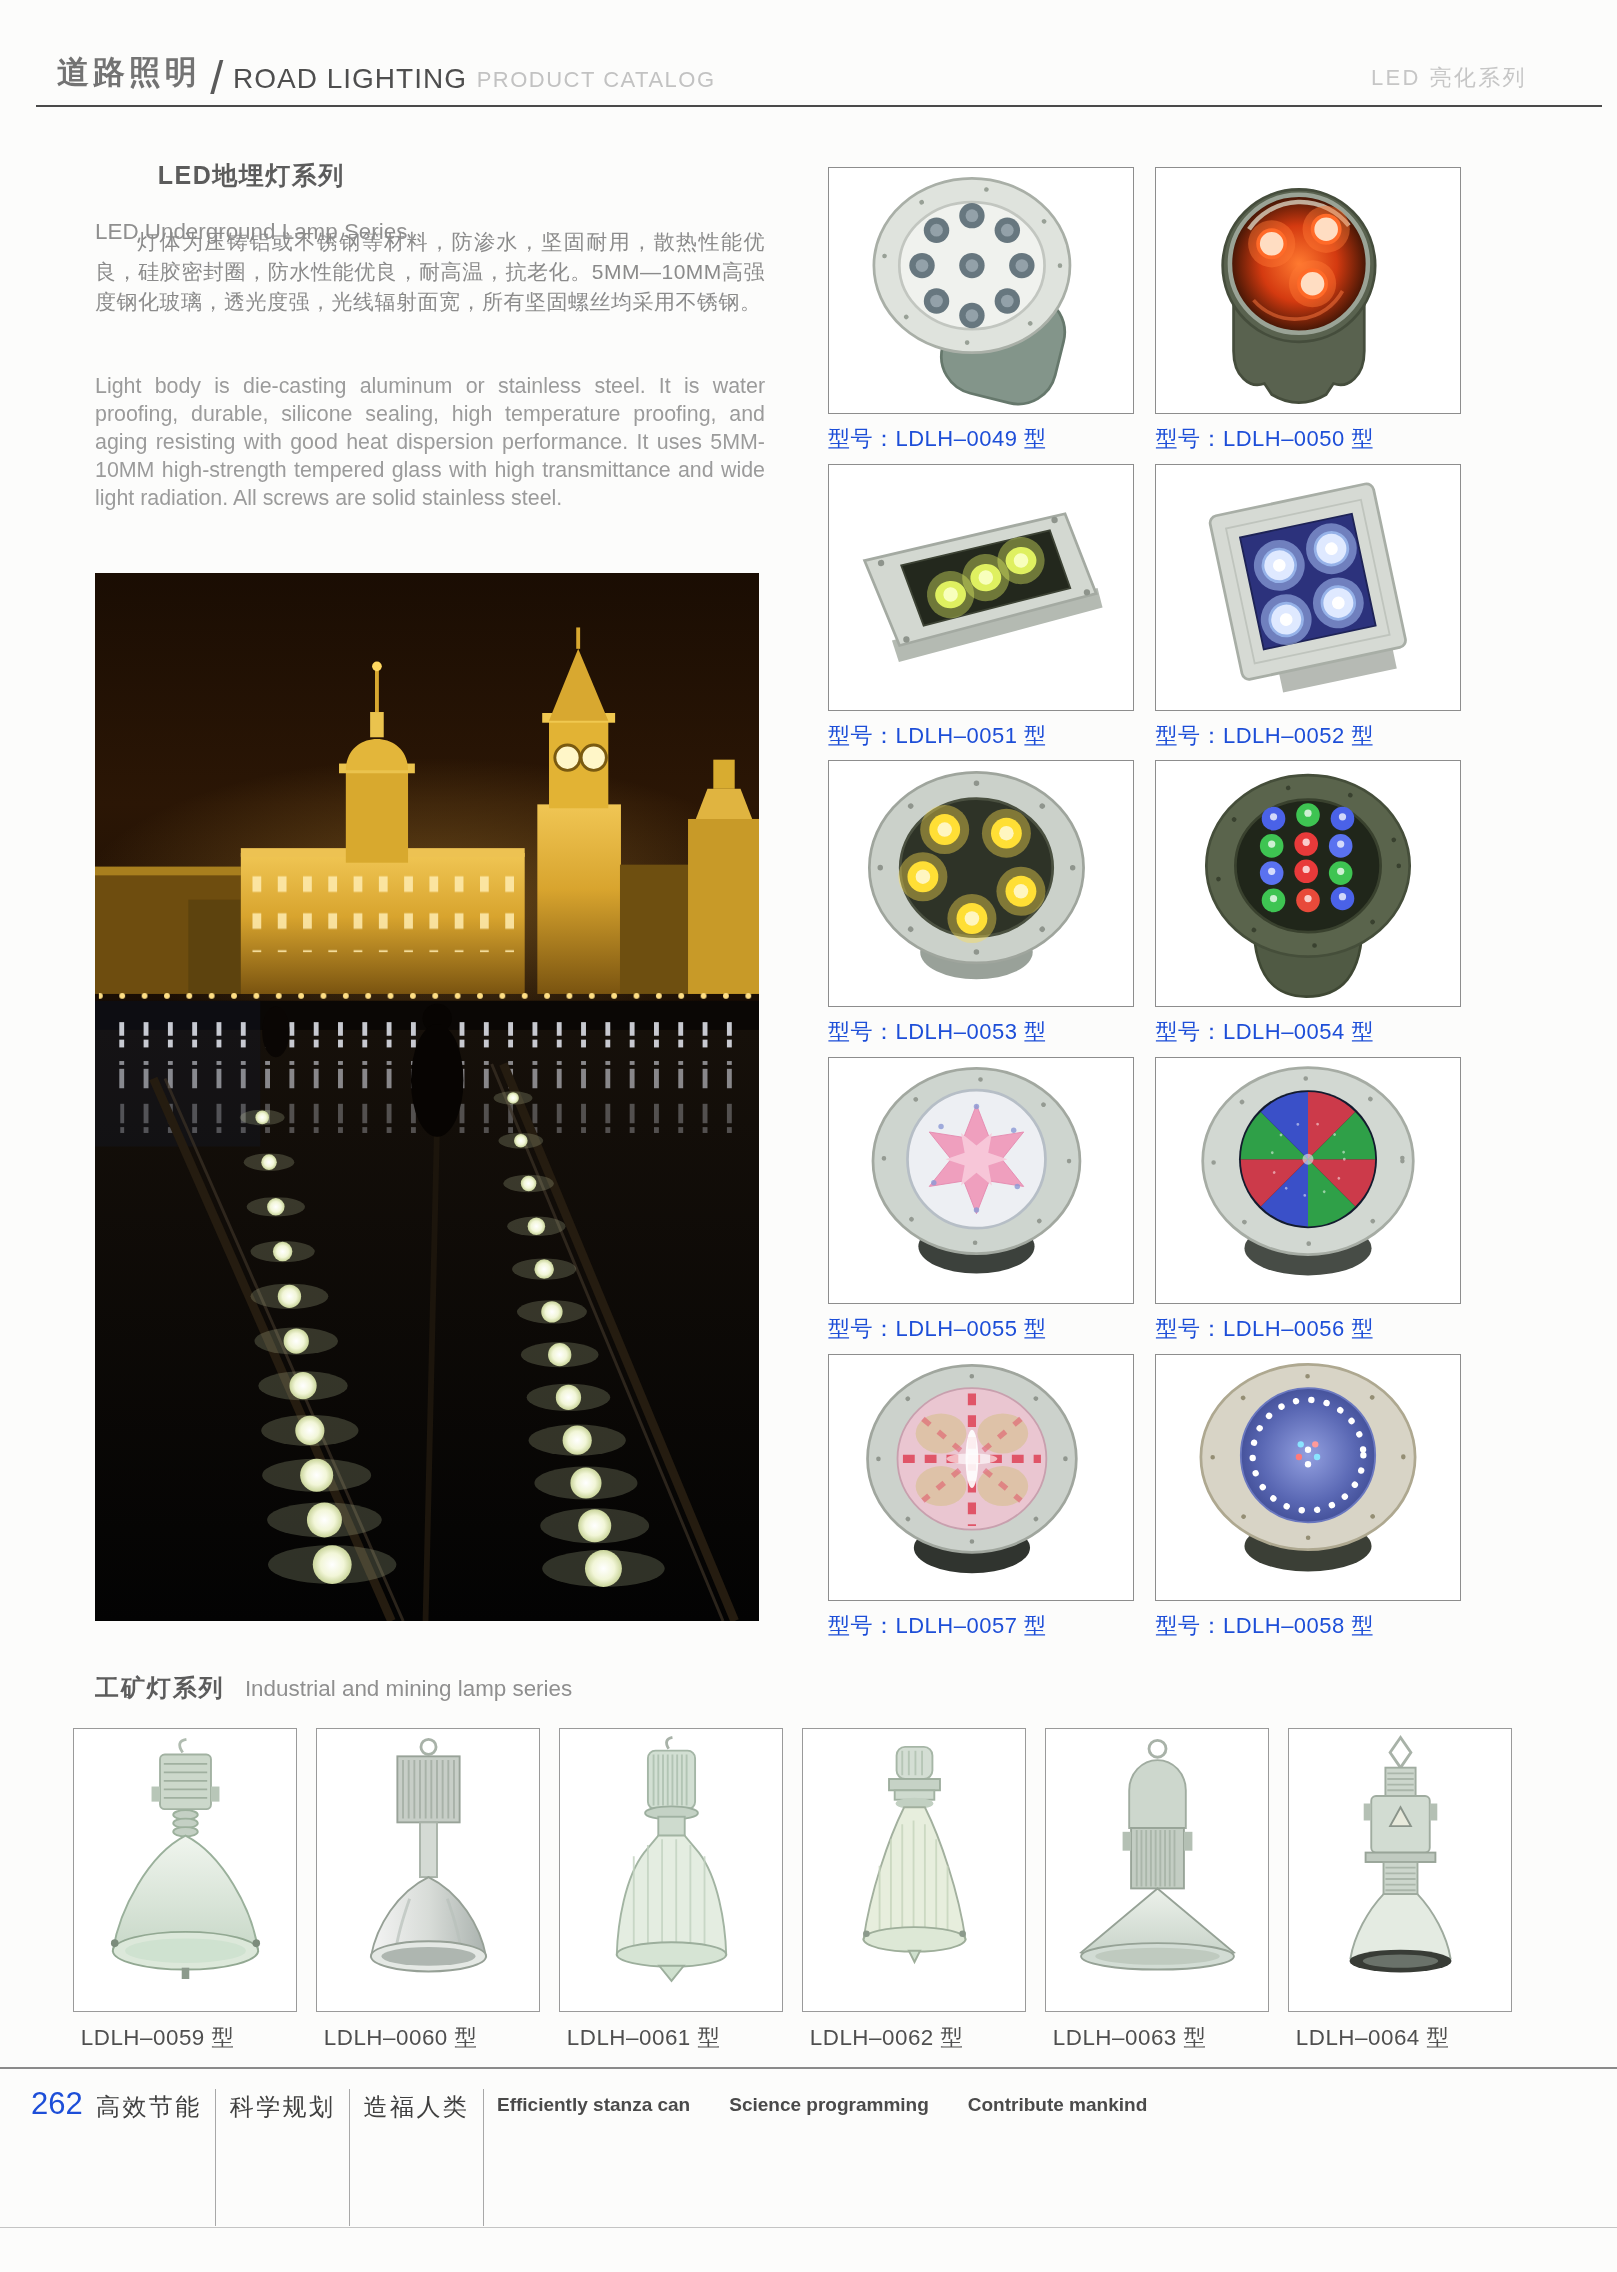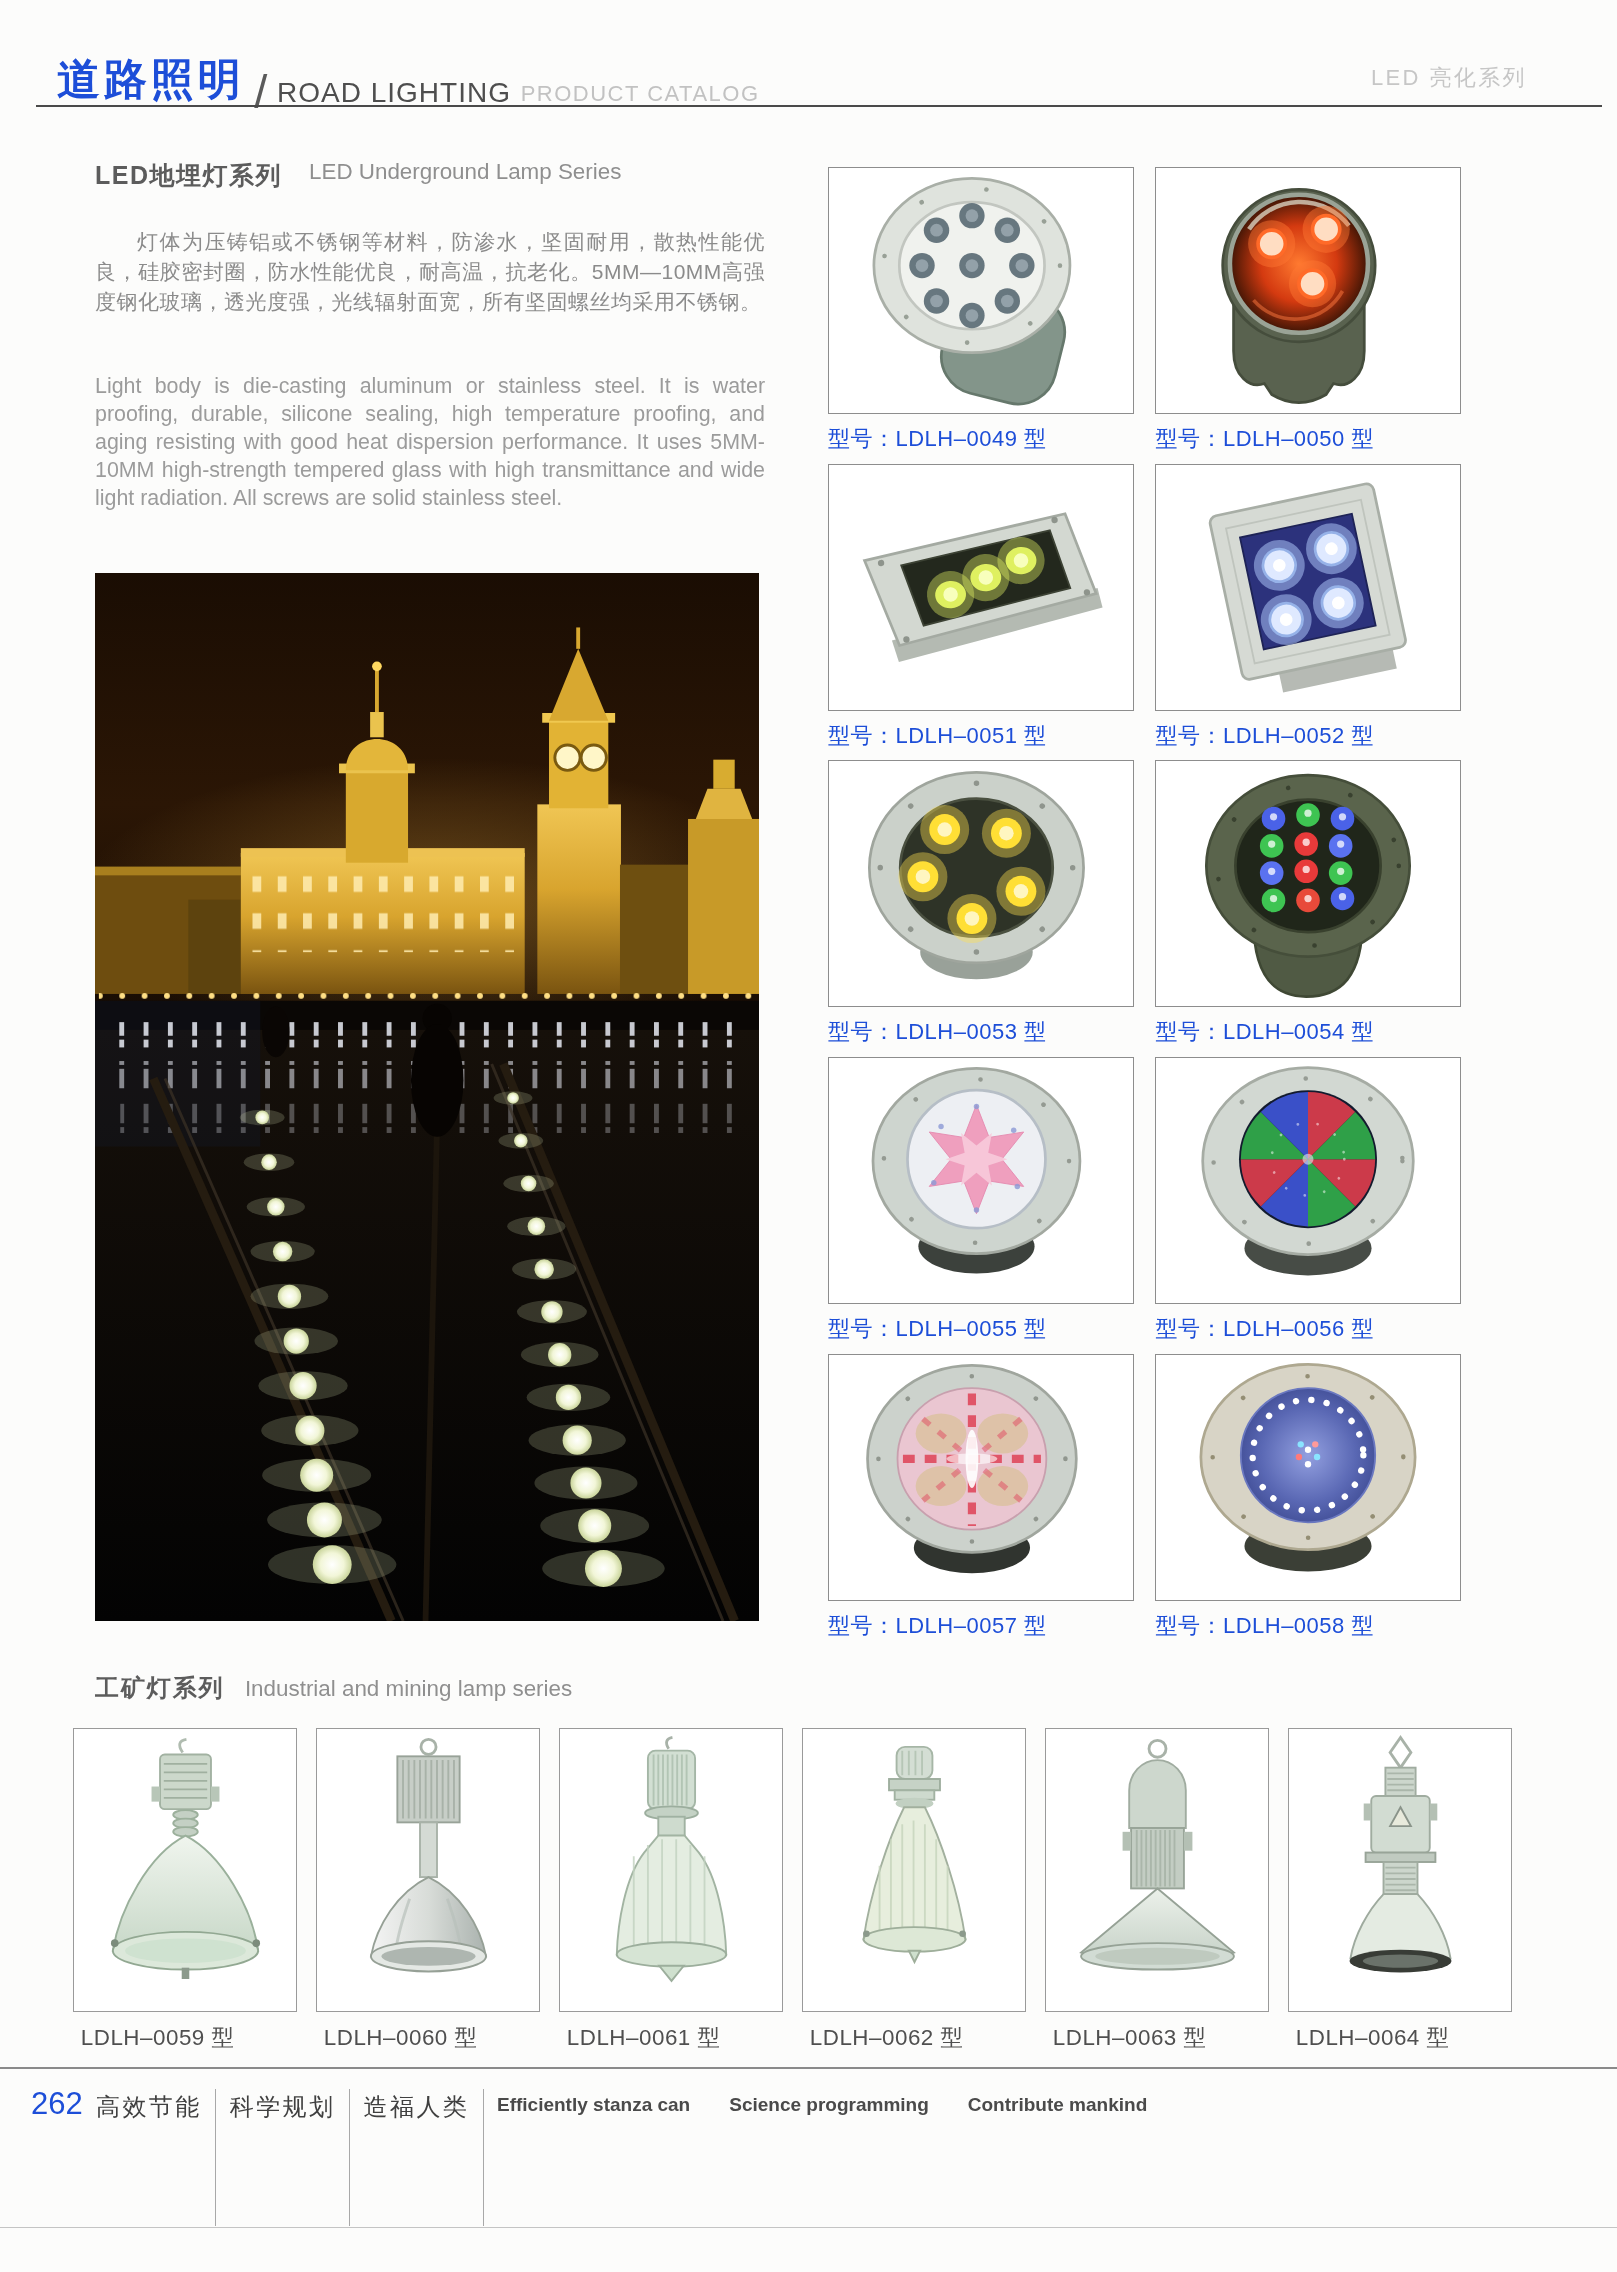--- a/index.html
+++ b/index.html
@@ -1,27 +1,27 @@
 <!DOCTYPE html>
 <html style="font-size:7.8px"><head>
 <meta charset="utf-8">
 <style>
   html,body{margin:0;padding:0;background:#ffffff;}
   .page{position:relative;width:1617px;height:2273px;background:#fcfcfb;overflow:hidden;
         font-family:"Liberation Sans","DejaVu Sans",sans-serif;color:#555;}
   
   .brand{position:absolute;left:57px;top:51px;display:flex;align-items:flex-end;gap:9.7px;}
-  .brand-zh{font-size:43px;font-weight:700;color:#1d4ed8;letter-spacing:3.9px;}
+  .brand-zh{font-size:32px;font-weight:700;color:#737373;letter-spacing:3.9px;}
   .brand-slash{font-size:47px;font-weight:300;color:#5a5a5a;line-height:0.9;transform:translateY(3.9px);}
   .brand-en{font-size:28px;color:#4e4e4e;letter-spacing:1px;}
   .brand-sub{font-size:22px;color:#c2c2c2;letter-spacing:1.5px;padding-bottom:1.9px;}
   .series-label{position:absolute;right:90px;top:63px;font-size:22px;color:#c6c6c6;letter-spacing:2.4px;}
   .header-rule{position:absolute;left:36px;right:14.6px;top:105px;height:1.9px;background:#4a4a4a;}
   
-  .ug-title{position:absolute;left:95px;top:159px;display:flex;align-items:flex-start;gap:27px;}
+  .ug-title{position:absolute;left:95px;top:159px;display:flex;align-items:center;gap:27px;flex-direction:column;}
   .ug-title-zh{font-size:25px;font-weight:700;color:#5c5c5c;letter-spacing:1.5px;}
   .ug-title-en{font-size:22.4px;color:#8f8f8f;}
   .ug-desc-zh{position:absolute;left:95px;top:206px;width:670px;font-size:21px;line-height:30px;
               color:#8b8b8b;text-indent:2em;letter-spacing:0.5px;text-align:justify;}
   .ug-desc-en{position:absolute;left:95px;top:351px;width:670px;font-size:21.4px;line-height:28px;
               color:#9b9b9b;text-align:justify;}
   .photo{position:absolute;left:95px;top:573px;width:664px;height:1048px;background:#0c0805;}
   .photo svg{display:block;width:100%;height:100%;}
   .im-title{position:absolute;left:95px;top:1672px;display:flex;align-items:baseline;gap:20.4px;}
   .im-title-zh{font-size:24px;font-weight:700;color:#5c5c5c;letter-spacing:1.9px;}

